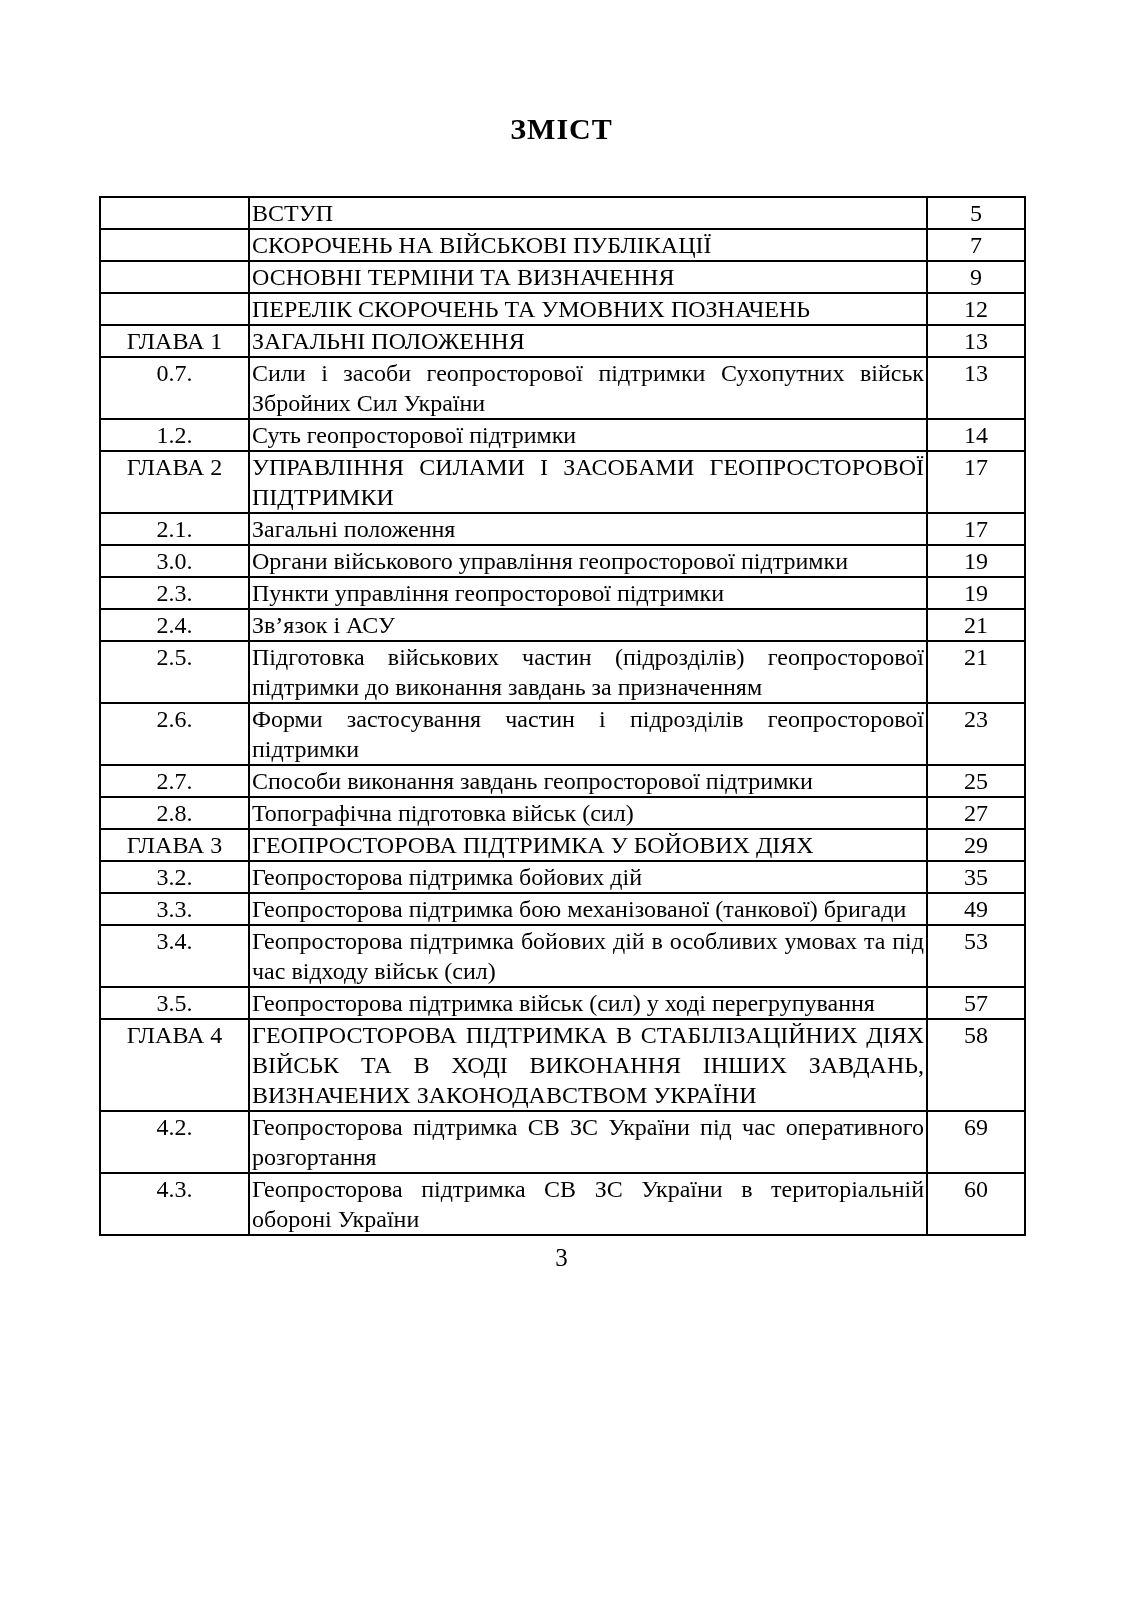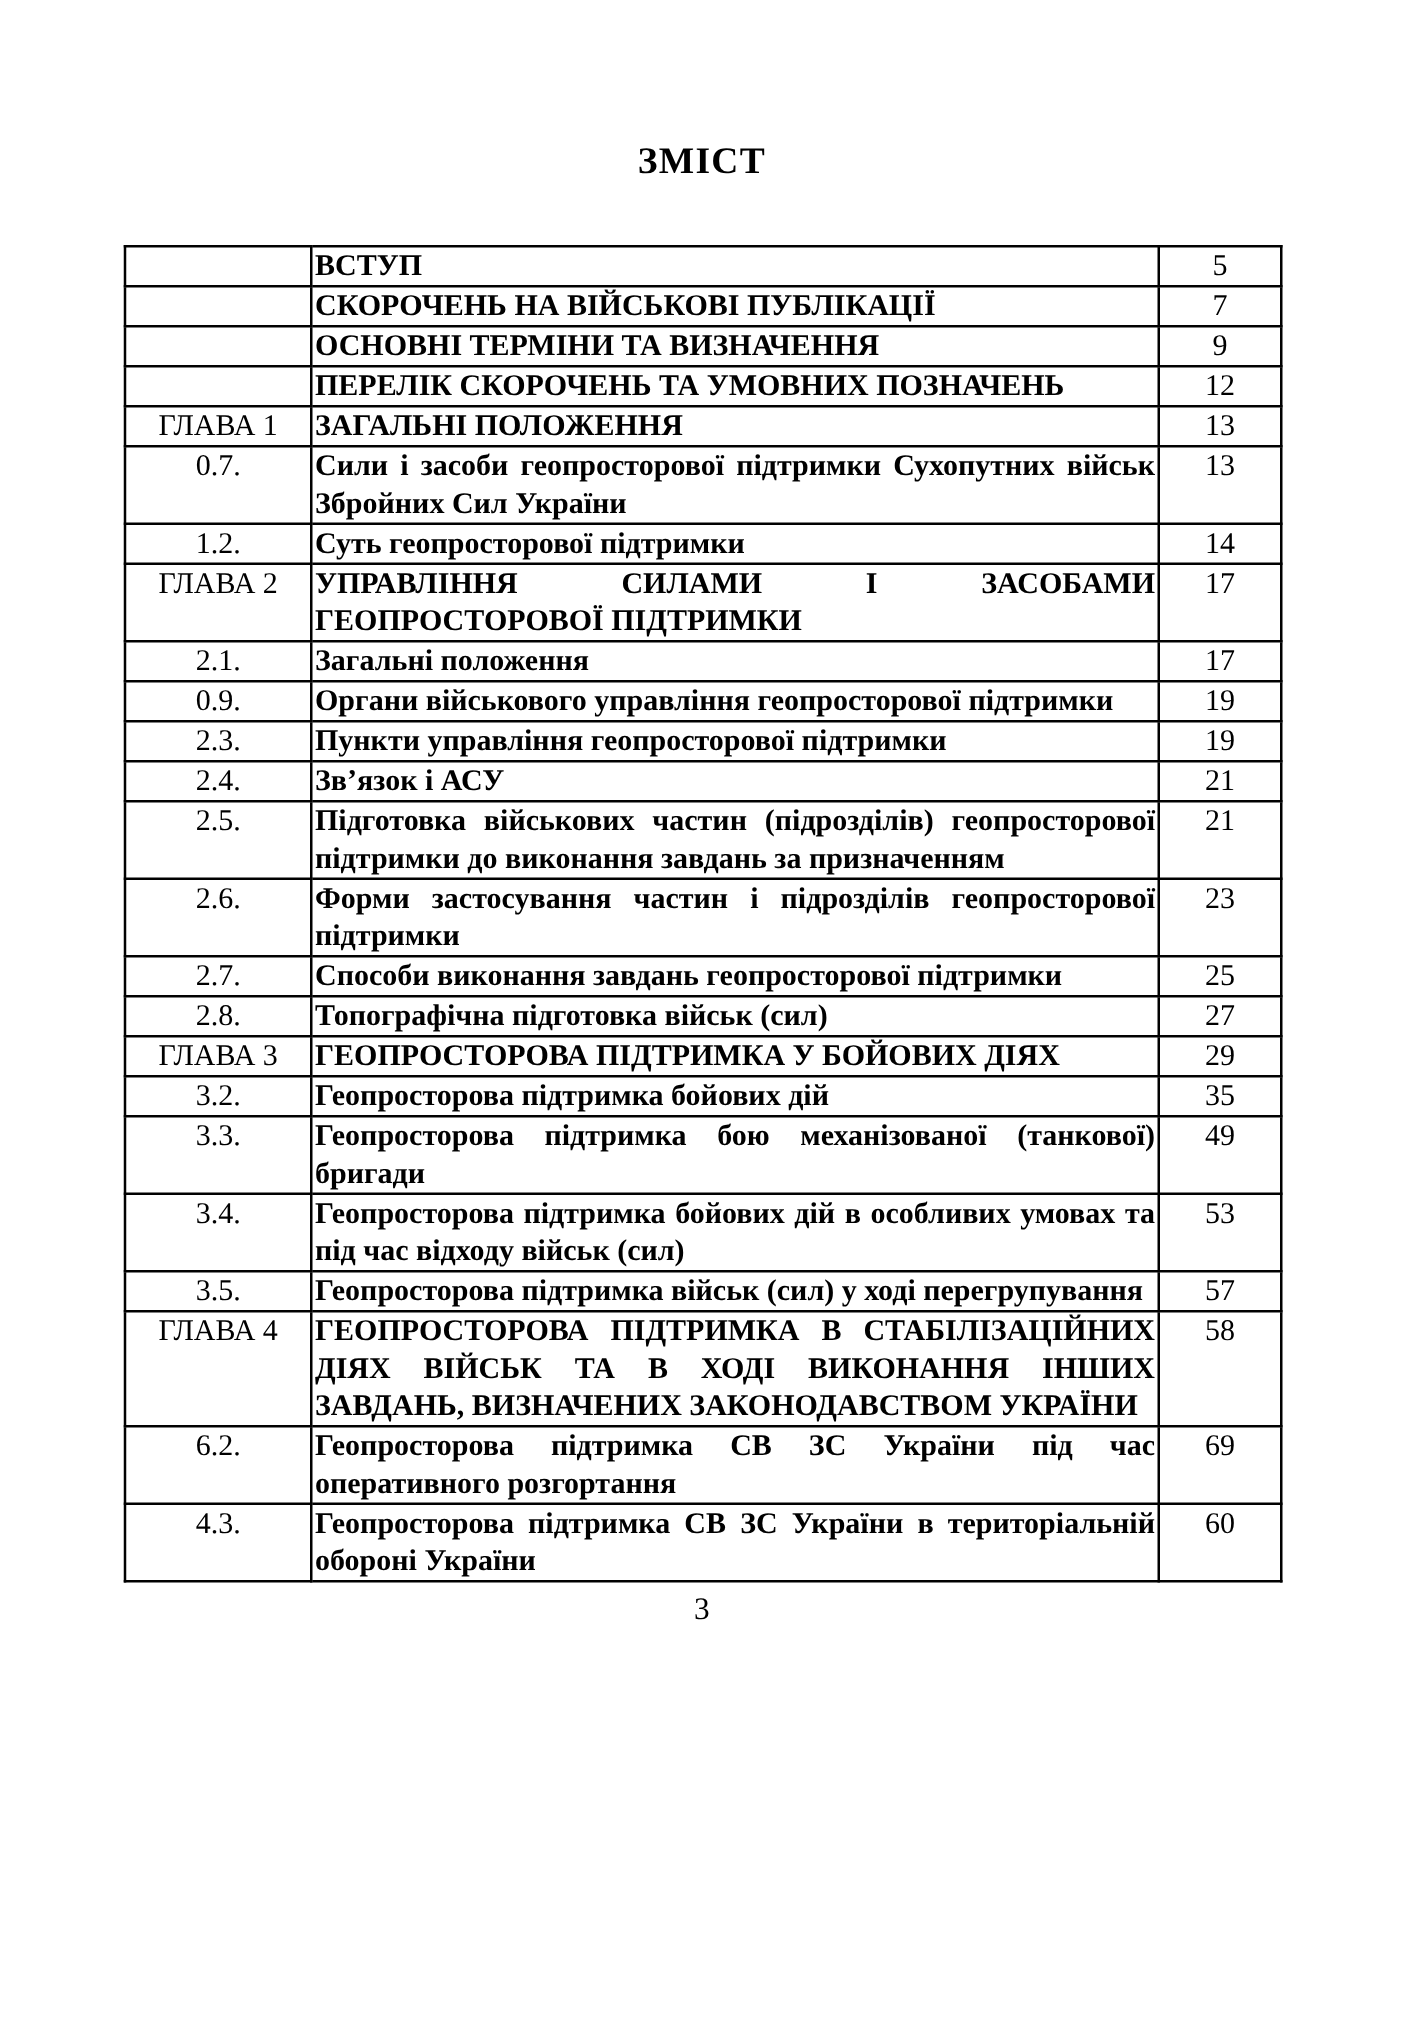--- a/index.html
+++ b/index.html
@@ -38,21 +38,21 @@
     border: 2px solid #000000;
     font-size: 24px;
     line-height: 30px;
     vertical-align: top;
     padding: 0 2px;
   }
   table.toc col.c1 { width: 149px; }
   table.toc col.c2 { width: 678px; }
   table.toc col.c3 { width: 98px; }
   td.cell-section { text-align: center; margin-top: 23px; }
-  td.cell-title   { text-align: justify; padding: 0 10px; font-weight: bold; }
+  td.cell-title   { text-align: justify; padding: 0 10px; }
   td.cell-page    { text-align: center; }
   .footer {
     margin-top: 8px;
     text-align: center;
     font-size: 25px;
   }
 </style>
 </head>
 <body>
 
@@ -115,21 +115,21 @@
     <td class="cell-page">17</td>
   </tr>
 
   <tr>
     <td class="cell-section">2.1.</td>
     <td class="cell-title">Загальні положення</td>
     <td class="cell-page">17</td>
   </tr>
 
   <tr>
-    <td class="cell-section">0.9.</td>
+    <td class="cell-section">3.0.</td>
     <td class="cell-title">Органи військового управління геопросторової підтримки</td>
     <td class="cell-page">19</td>
   </tr>
 
   <tr>
     <td class="cell-section">2.3.</td>
     <td class="cell-title">Пункти управління геопросторової підтримки</td>
     <td class="cell-page">19</td>
   </tr>
 
@@ -195,21 +195,21 @@
   </tr>
 
   <tr>
     <td class="cell-section">ГЛАВА 4</td>
     <td class="cell-title">ГЕОПРОСТОРОВА ПІДТРИМКА В СТАБІЛІЗАЦІЙНИХ ДІЯХ ВІЙСЬК ТА В ХОДІ ВИКОНАННЯ ІНШИХ ЗАВДАНЬ, ВИЗНАЧЕНИХ ЗАКОНОДАВСТВОМ УКРАЇНИ</td>
     <td class="cell-page">58</td>
   </tr>
 
 
   <tr>
-    <td class="cell-section">6.2.</td>
+    <td class="cell-section">4.2.</td>
     <td class="cell-title">Геопросторова підтримка СВ ЗС України під час оперативного розгортання</td>
     <td class="cell-page">69</td>
   </tr>
 
   <tr>
     <td class="cell-section">4.3.</td>
     <td class="cell-title">Геопросторова підтримка СВ ЗС України в територіальній обороні України</td>
     <td class="cell-page">60</td>
   </tr>
 </tbody>

